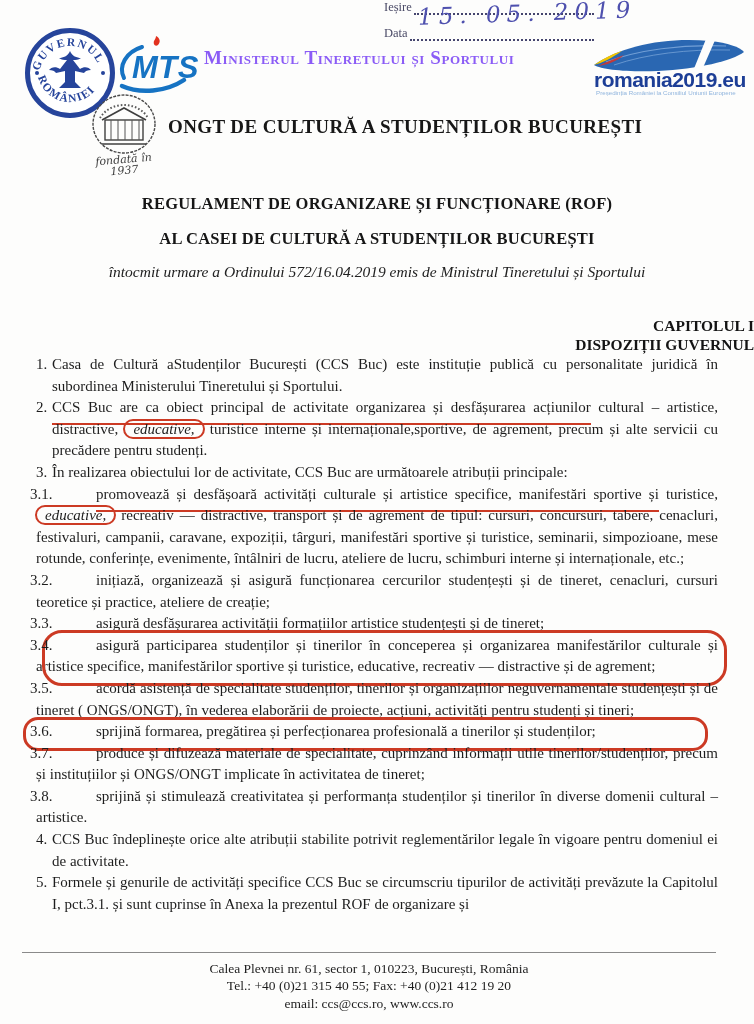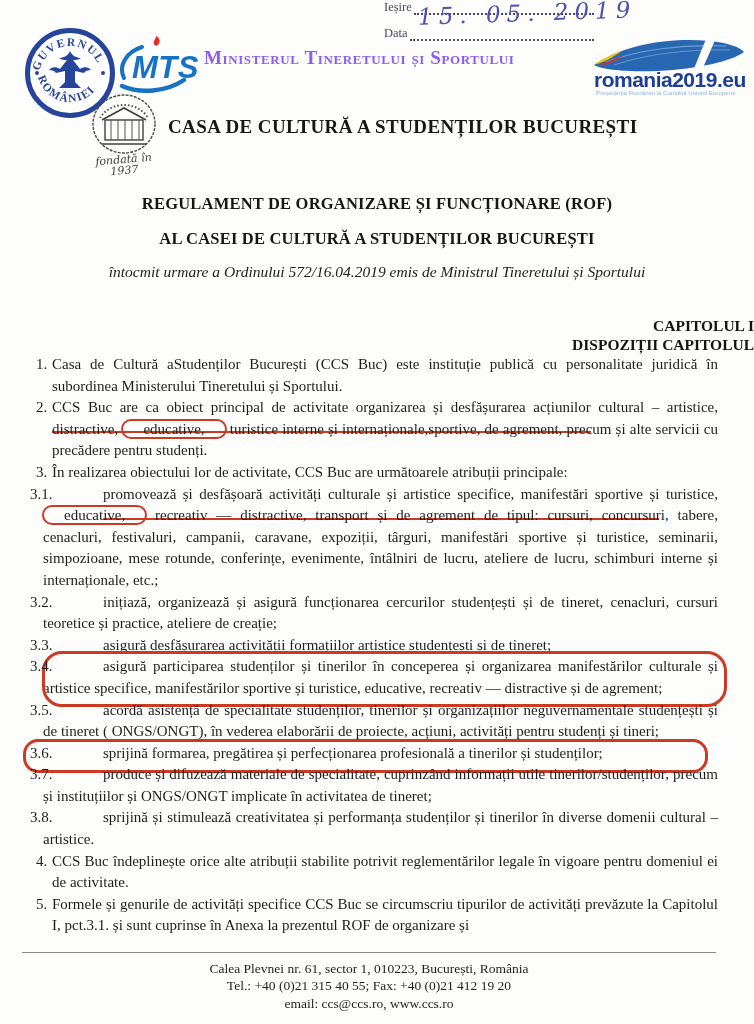--- a/index.html
+++ b/index.html
@@ -37,23 +37,23 @@
   .chapter{position:absolute;left:0;right:0;top:316px;text-align:right;line-height:19px;}
   .chapter .c1,.chapter .c2{font-weight:700;font-size:15.5px;color:#141414;}
 
   
   .items{position:absolute;left:30px;right:36px;top:354px;font-size:15px;line-height:21.6px;
          text-align:justify;color:#1d1d1d;}
   .item{position:relative;}
   .item .num{position:absolute;left:0;top:0;}
   .item.main .num{left:6px;}
   .item.main .txt{display:block;margin-left:22px;}
-  .item.sub .txt{display:block;margin-left:13px;text-indent:60px;}
-  .seg-redline{border-bottom:2.5px solid var(--red);padding-bottom:16px;}
-  .seg-redcircle{border:2.5px solid var(--red);border-radius:999px;padding:0 20px;margin:0 -1px;}
+  .item.sub .txt{display:block;margin-left:6px;text-indent:60px;}
+  .seg-redline{border-bottom:2.5px solid var(--red);padding-bottom:8px;}
+  .seg-redcircle{border:2.5px solid var(--red);border-radius:999px;padding:0 8px;margin:0 -1px;font-style:italic;}
   .annot{position:absolute;pointer-events:none;}
   .annot.box{top:-5px;left:12px;right:-9px;height:50px;border:3.5px solid var(--red);border-radius:20px;}
   .annot.oval{top:-4px;left:-7px;right:10px;height:28px;border:3px solid var(--red);border-radius:15px;}
 
   
   .footer{position:absolute;left:0;right:16px;bottom:12px;text-align:center;font-size:13.5px;
           line-height:17.5px;color:#1e1e1e;}
   .footer-rule{width:694px;margin:0 auto 7px auto;border-top:1.5px solid #8a8a8a;}
 </style>
 </head>
@@ -122,31 +122,31 @@
       <rect x="17" y="28" width="38" height="20" fill="none" stroke="#3f3f3f" stroke-width="1.4"></rect>
       <path d="M23 28 v20 M30 28 v20 M37 28 v20 M44 28 v20 M51 28 v20" stroke="#555" stroke-width="1"></path>
       <path d="M14 52 h44" stroke="#3f3f3f" stroke-width="1.6"></path>
     </svg>
     <div class="ccs-hand">
       <span>fondată în</span><br>
       <span>1937</span>
     </div>
   </div>
 
-  <div class="institution-title">CASA DE CULTURĂ A STUDENȚILOR BUCUREȘTI</div>
+  <div class="institution-title">ONGT DE CULTURĂ A STUDENȚILOR BUCUREȘTI</div>
 
   <div class="doc-title">
     <div class="t1">REGULAMENT DE ORGANIZARE ȘI FUNCȚIONARE (ROF)</div>
     <div class="t2">AL CASEI DE CULTURĂ A STUDENȚILOR BUCUREȘTI</div>
     <div class="sub">întocmit urmare a Ordinului 572/16.04.2019 emis de Ministrul Tineretului și Sportului</div>
   </div>
 
   <div class="chapter">
     <div class="c1">CAPITOLUL I</div>
-    <div class="c2">DISPOZIȚII CAPITOLUL</div>
+    <div class="c2">DISPOZIȚII GUVERNUL</div>
   </div>
 
   <div class="items" id="items">
       <div class="item main">
         <span class="num">1.</span>
         <span class="txt"><span class="seg-plain">Casa de Cultură aStudenților București (CCS Buc) este instituție publică cu personalitate juridică în subordinea Ministerului Tineretului și Sportului.</span></span>
       </div>
       <div class="item main">
         <span class="num">2.</span>
         <span class="txt"><span class="seg-redline">CCS Buc are ca obiect principal de activitate organizarea și desfășurarea acțiunilor</span><span class="seg-plain"> cultural – artistice, distractive, </span><span class="seg-redcircle">educative,</span><span class="seg-plain"> turistice interne și internaționale,sportive, de agrement, precum și alte servicii cu precădere  pentru studenți.</span></span>

